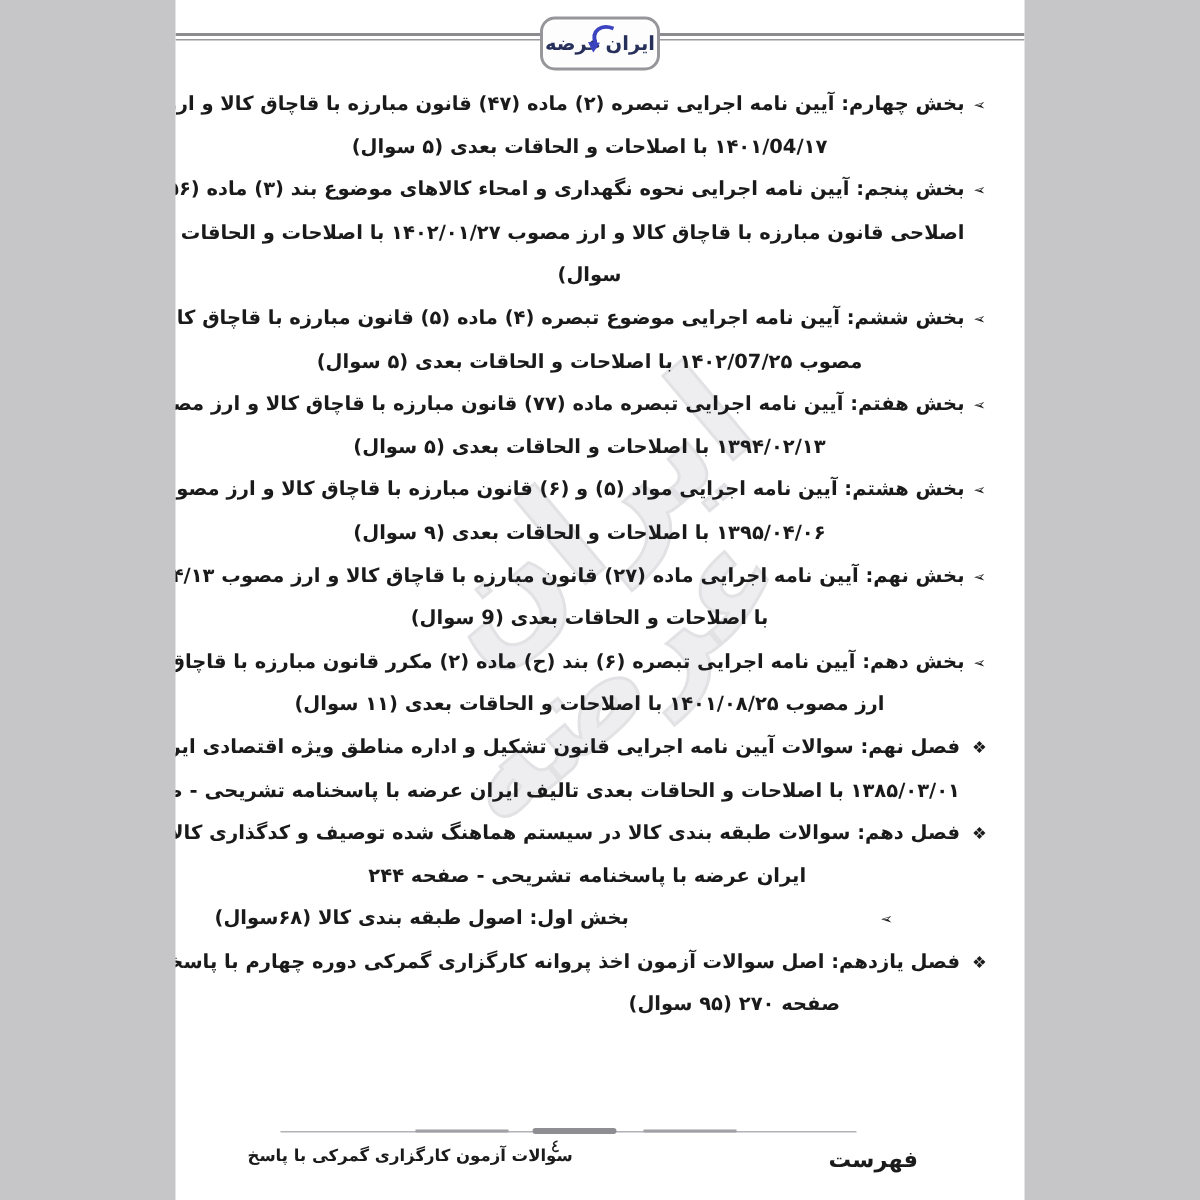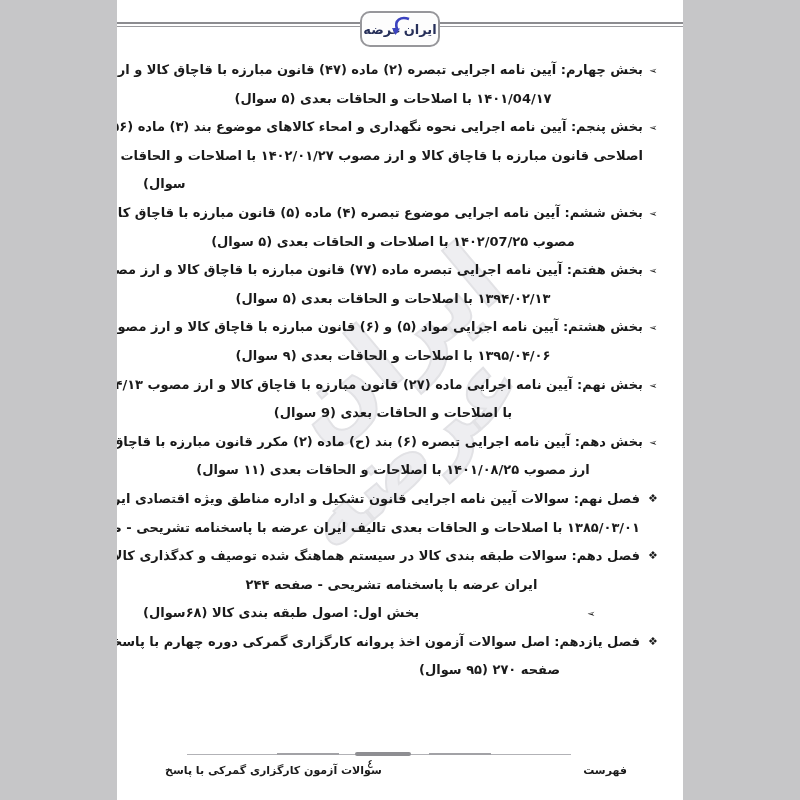--- a/index.html
+++ b/index.html
@@ -105,21 +105,21 @@
   }
   .bullet-diamond { font-size: 11px; }
   .ln {
     line-height: 28.6px;
     height: 28.6px;
     white-space: nowrap;
     overflow: visible;
   }
   .l-full   { text-align: justify; text-align-last: justify; }
   .l-center { text-align: center; }
-  .l-left   { text-align: left; }
+  .l-left   { text-align: center; }
   .l-right  { text-align: left; }
   .l-r100   { text-align: right; padding-right: 100px; }
   .l-r80    { padding-right: 80px; }
   
   .footer-rule-base {
     position: absolute; left: 70px; top: 754px;
     width: 384px; height: 1px; background: #b2b2b6; z-index: 1;
   }
   .footer-rule-mid {
     position: absolute; left: 238px; top: 752px;
@@ -135,21 +135,21 @@
     width: 62px; height: 2px; background: #a2a2a6; z-index: 1;
   }
   .footer-text {
     position: absolute;
     direction: rtl;
     font-weight: bold;
     color: #1b1b1b;
     z-index: 1;
     white-space: nowrap;
   }
-  .footer-right  { right: 56px; top: 764px; font-size: 11px; }
+  .footer-right  { right: 71px; top: 764px; font-size: 15px; }
   .footer-center { left: 250px; top: 757px; font-size: 12px; font-weight: normal; }
   .footer-left   { left: 48px;  top: 764px; font-size: 11px; }
 </style>
 </head>
 <body>
 
 <div id="canvas">
   <div class="page">
 
     <div class="header-rule"></div>

